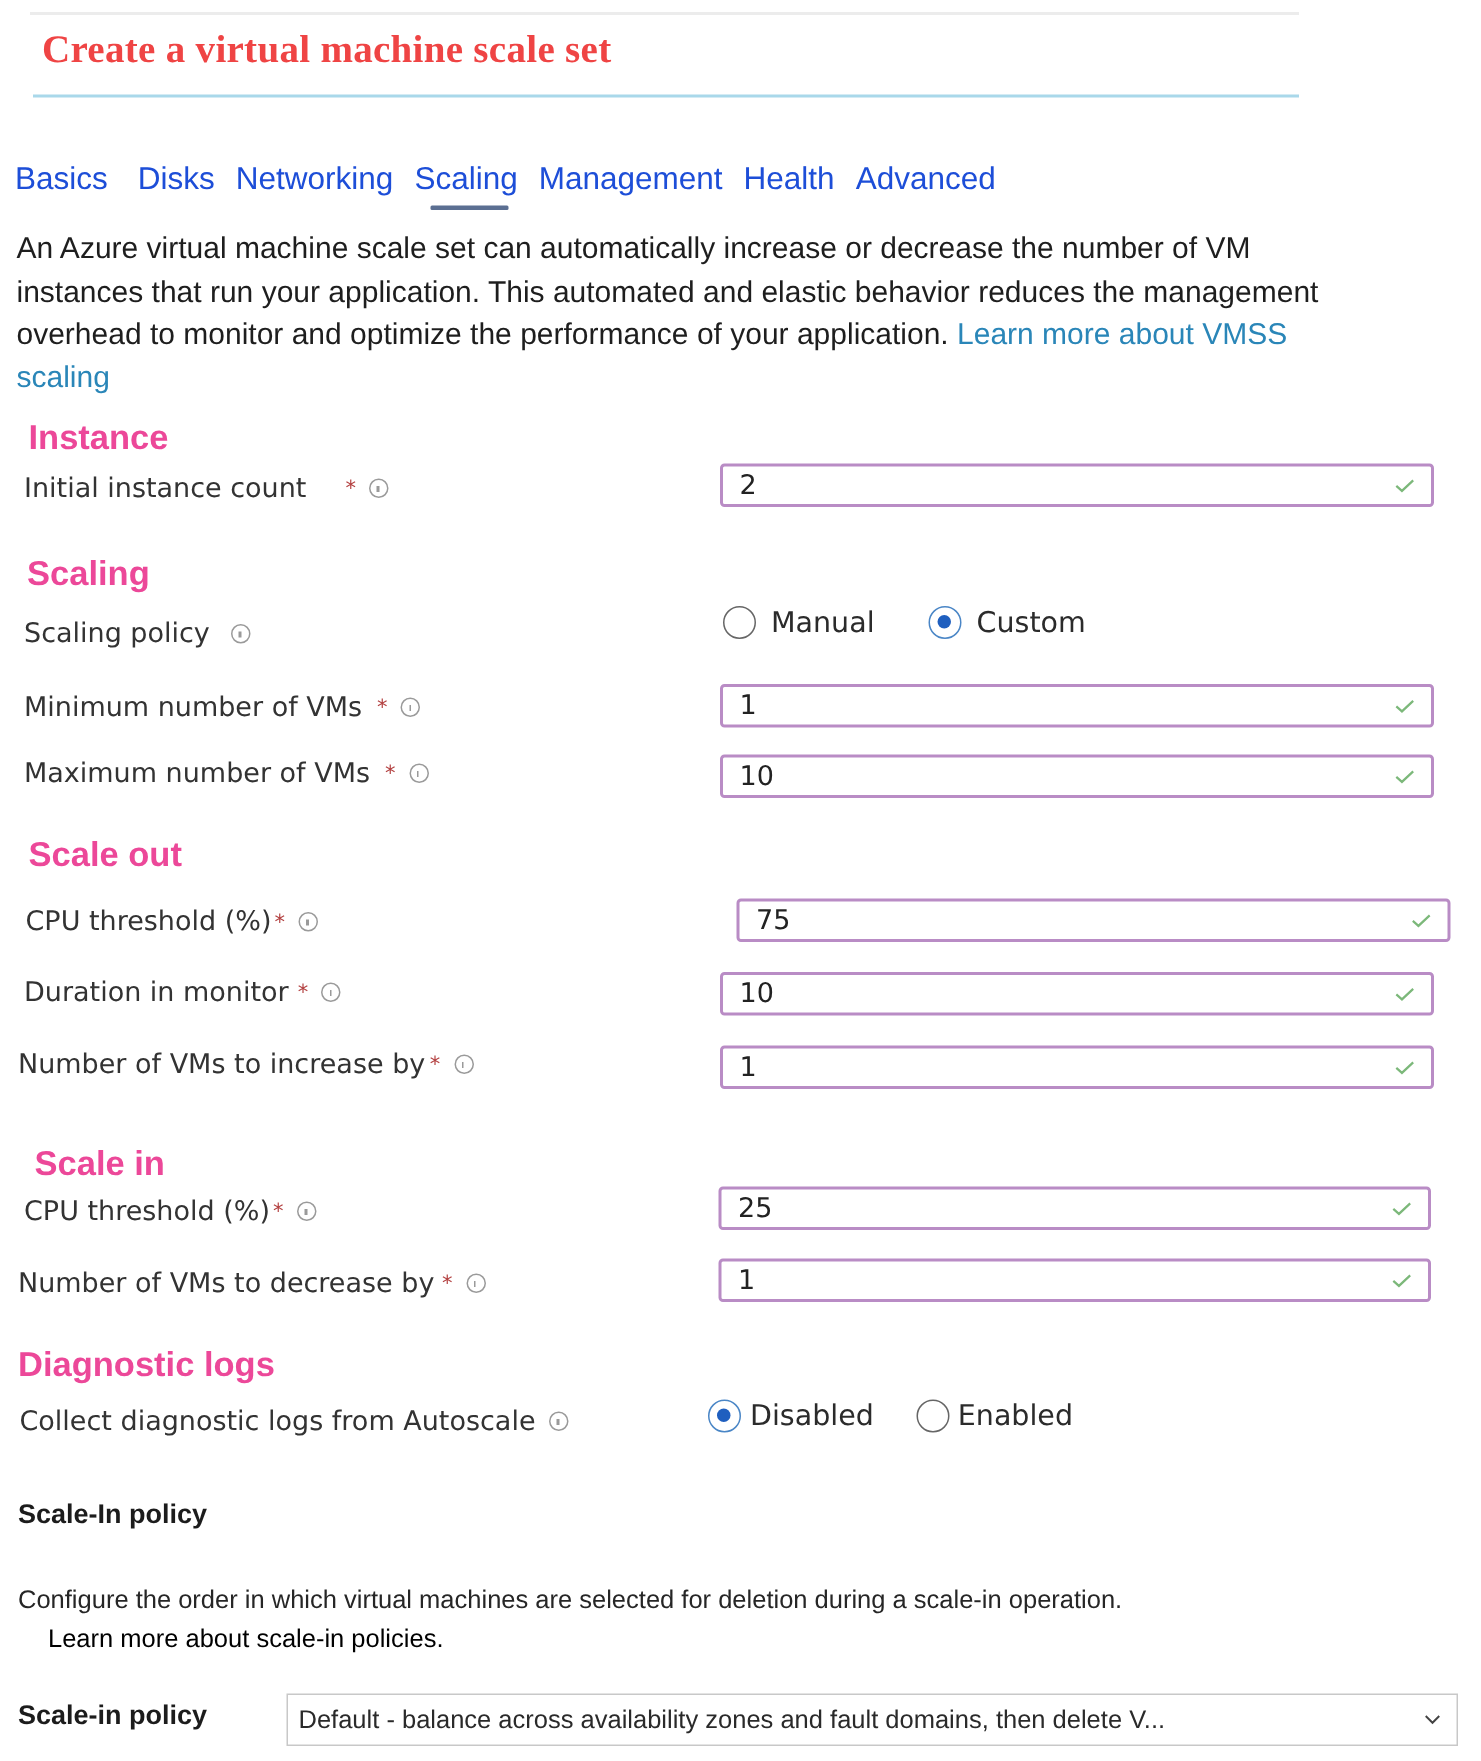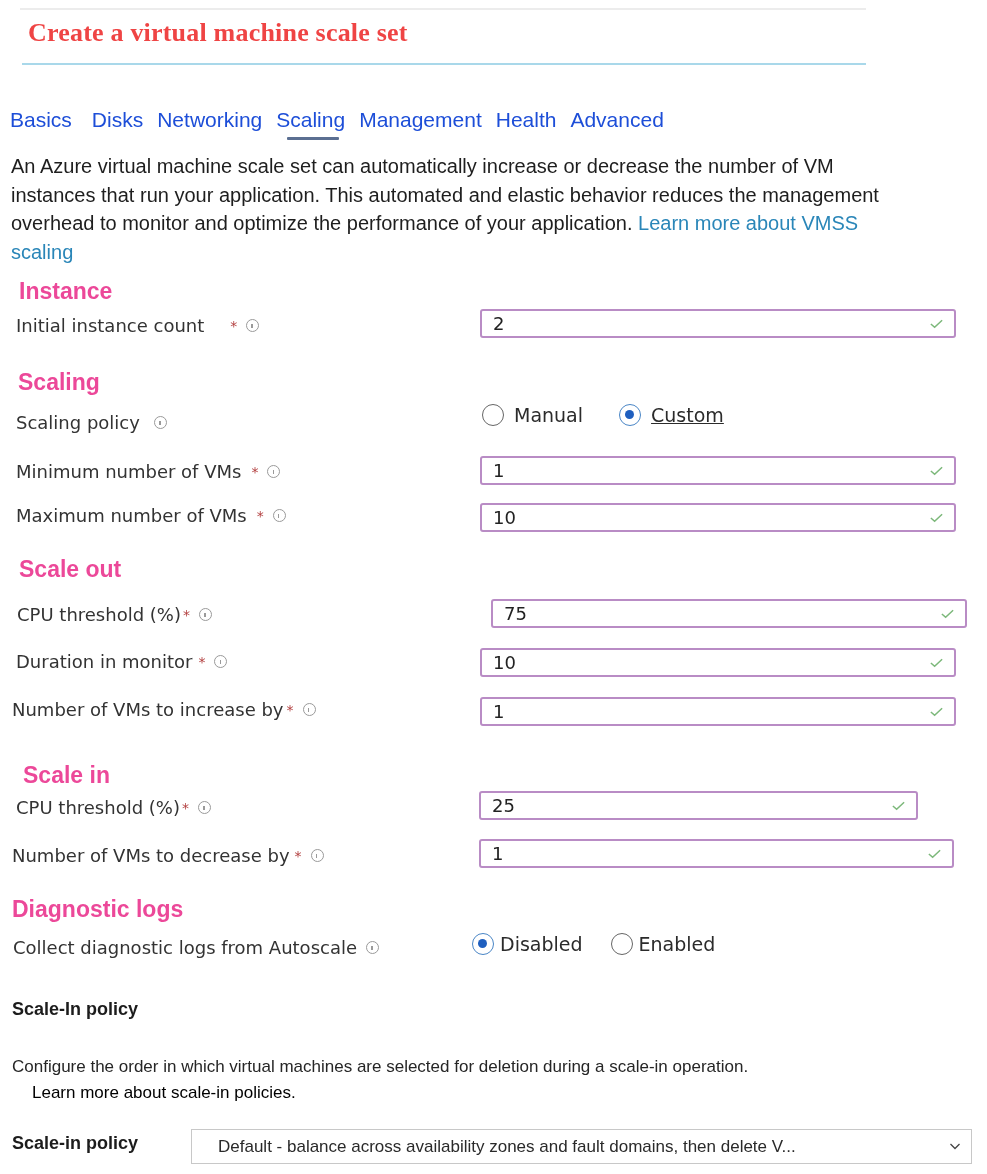--- a/index.html
+++ b/index.html
@@ -32,21 +32,21 @@
   .radio { display: flex; align-items: center; cursor: pointer; }
   .radio-circle { width: 22px; height: 22px; border: 1.6px solid #666; border-radius: 50%; display: inline-block; position: relative; background: #fff; }
   .radio-circle.checked { border-color: #4a86c6; }
   .radio-circle.checked::after { content: ""; position: absolute; left: 5px; top: 5px; width: 9px; height: 9px; border-radius: 50%; background: #1f5fbf; }
   .radio-label { font-size: 19px; color: #2b2b2b; margin-left: 10px; }
 
   .policy-heading { position: absolute; left: 12px; top: 999px; font-family: "Liberation Sans", sans-serif; font-weight: bold; font-size: 18px; color: #1c1c1c; }
   .policy-desc { position: absolute; left: 12px; top: 1054px; font-family: "Liberation Sans", sans-serif; font-size: 17px; color: #262626; line-height: 26px; width: 960px; }
   .policy-link { color: #000000; cursor: pointer; margin-left: 20px; }
   .policy-label { position: absolute; left: 12px; top: 1133px; font-family: "Liberation Sans", sans-serif; font-weight: bold; font-size: 18px; color: #1c1c1c; }
-  .select { position: absolute; left: 191px; top: 1129px; width: 781px; height: 35px; border: 1px solid #c8c8c8; background: #fff; display: flex; align-items: center; padding-left: 26px; cursor: pointer; }
+  .select { position: absolute; left: 191px; top: 1129px; width: 781px; height: 35px; border: 1px solid #c8c8c8; background: #fff; display: flex; align-items: center; padding-left: 7px; cursor: pointer; }
   .select-value { font-family: "Liberation Sans", sans-serif; font-size: 17px; color: #2a2a2a; white-space: nowrap; }
   .chevron { position: absolute; right: 10px; top: 10px; width: 12px; height: 12px; }
 </style>
 </head>
 <body>
 
 <div class="top-rule"></div>
 <h1 class="title">Create a virtual machine scale set</h1>
 <div class="title-rule"></div>
 
@@ -78,21 +78,21 @@
 <div class="section" style="left:18px; top:369px;">Scaling</div>
 <div class="label" style="left:16px; top:412px;">
   <span>Scaling policy</span>
   <span class="info" style="margin-left:14px;"></span>
 </div>
 <div class="radio-group" style="left:482px; top:404px;">
   <label class="radio">
     <span class="radio-circle"></span>
     <span class="radio-label">Manual</span>
   </label>
-  <label class="radio" style="margin-left:36px;text-decoration:underline;">
+  <label class="radio" style="margin-left:36px;">
     <span class="radio-circle checked"></span>
     <span class="radio-label">Custom</span>
   </label>
 </div>
 
 <div class="label" style="left:16px; top:461px;">
   <span>Minimum number of VMs</span>
   <span class="req" style="margin-left:10px;">*</span>
   <span class="info"></span>
 </div>
@@ -151,21 +151,21 @@
       <path d="M2 8.5 L6 12 L14 4.5" fill="none" stroke="#7cb87a" stroke-width="1.6"></path>
     </svg>
 </div>
 
 <div class="section" style="left:23px; top:762px;">Scale in</div>
 <div class="label" style="left:16px; top:797px;">
   <span>CPU threshold (%)</span>
   <span class="req" style="margin-left:2px;">*</span>
   <span class="info"></span>
 </div>
-<div class="field" style="left:479px; top:791px; width:439px;">
+<div class="field" style="left:479px; top:791px; width:475px;">
   <span class="field-value">25</span>
   <svg class="check" viewBox="0 0 16 16">
       <path d="M2 8.5 L6 12 L14 4.5" fill="none" stroke="#7cb87a" stroke-width="1.6"></path>
     </svg>
 </div>
 
 <div class="label" style="left:12px; top:845px;">
   <span>Number of VMs to decrease by</span>
   <span class="req" style="margin-left:5px;">*</span>
   <span class="info"></span>

